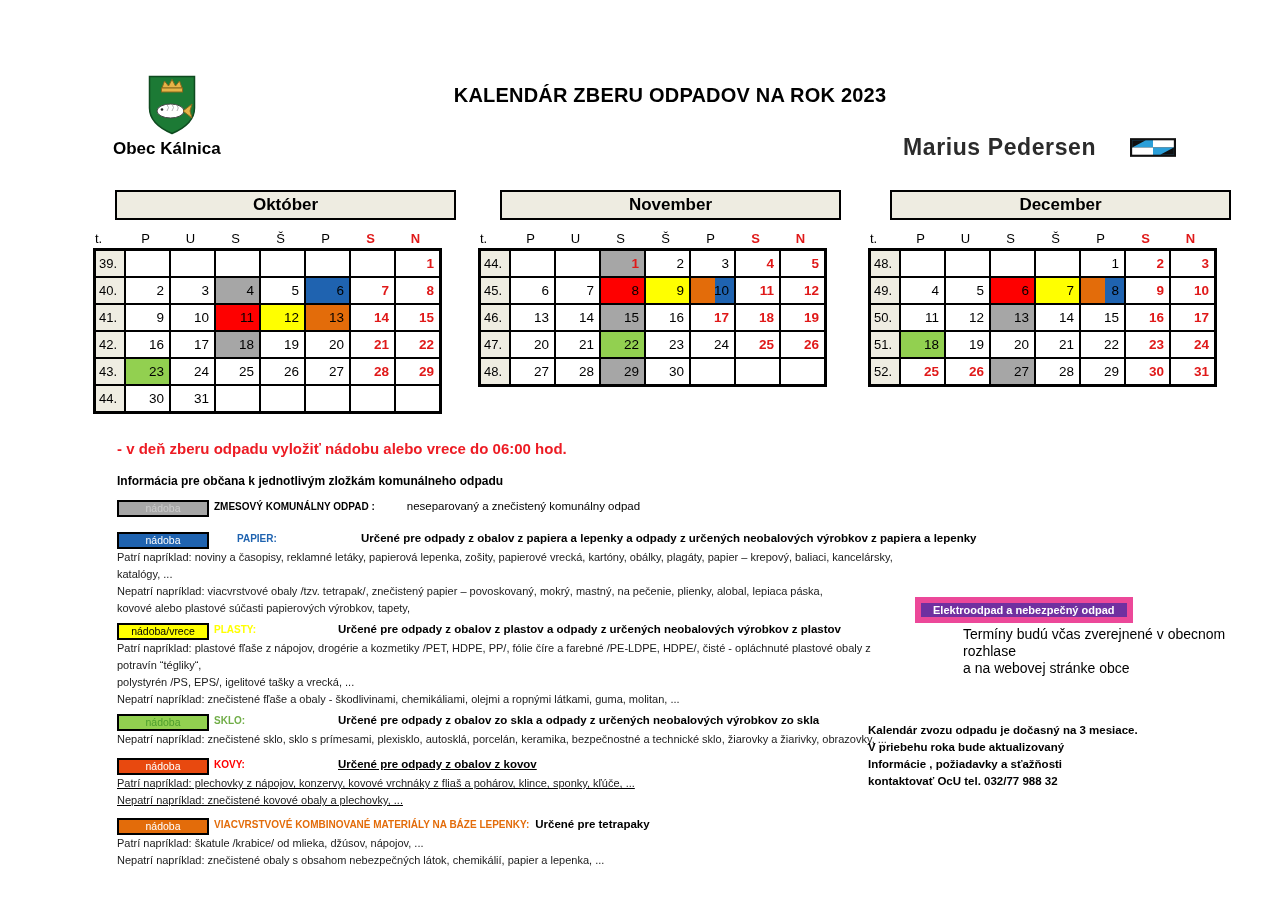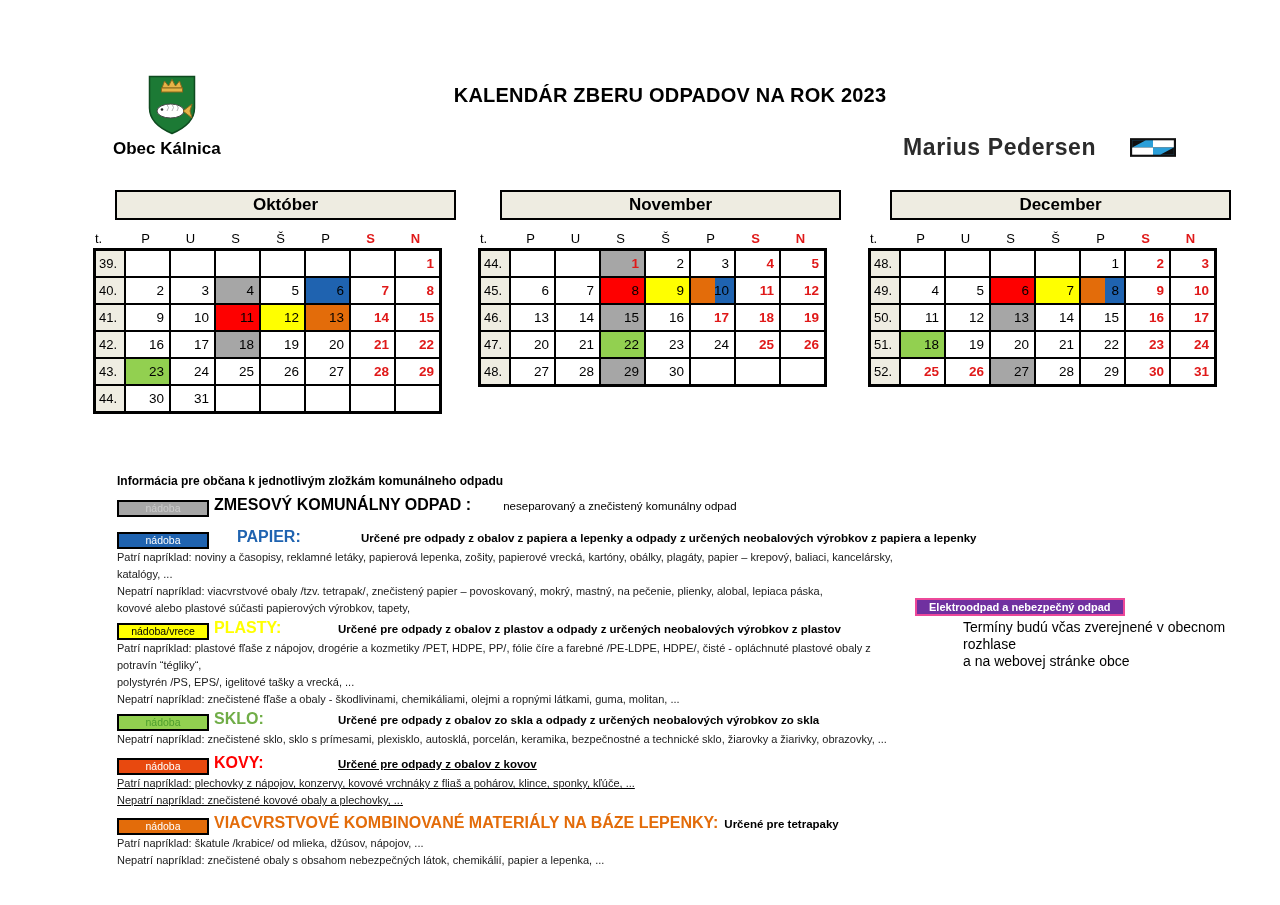--- a/index.html
+++ b/index.html
@@ -42,29 +42,29 @@
   .legend{position:absolute;left:117px;top:496px;width:790px;}
   .legend-section:nth-child(1){margin-bottom:11px;}
   .legend-section:nth-child(2){margin-bottom:2px;}
   .legend-section:nth-child(3){margin-bottom:2px;}
   .legend-section:nth-child(4){margin-bottom:6px;}
   .legend-section:nth-child(5){margin-bottom:5px;text-decoration:underline;}
   .legend-title-row{line-height:17px;white-space:nowrap;}
   .legend-box{display:inline-block;min-width:84px;border:2px solid #000;font-size:10.5px;
               line-height:13px;text-align:center;vertical-align:-2px;margin-right:5px;
               padding:0 2px;box-sizing:content-box;}
-  .legend-cat{display:inline-block;min-width:118px;margin-right:6px;font-weight:700;font-size:16px;}
+  .legend-cat{display:inline-block;min-width:118px;margin-right:6px;font-weight:700;font-size:10px;}
   .legend-sub{font-size:11.5px;}
   .legend-sub.b{font-weight:700;}
   .legend-line{font-size:11px;line-height:17px;color:#1a1a1a;}
 
   
   .electro{position:absolute;left:915px;top:597px;width:320px;}
   .electro-box{display:inline-block;background:var(--purple);color:#fff;font-weight:700;
-               font-size:11px;border:2px solid #ec4899;line-height:14px;padding:0 12px;
+               font-size:11px;border:6px solid #ec4899;line-height:14px;padding:0 12px;
                text-align:center;margin-bottom:3px;}
   .electro-line{font-size:14px;line-height:17px;padding-left:4px;margin-left:44px;}
   .footer-notes{position:absolute;left:868px;top:722px;font-size:11.5px;font-weight:700;line-height:17px;}
 </style>
 </head>
 <body>
 
 <div class="page">
 
   <div class="crest">
@@ -266,20 +266,21 @@
         <div class="cell day holiday">25</div>
         <div class="cell day holiday">26</div>
         <div class="cell day" style="background: var(--gray);">27</div>
         <div class="cell day">28</div>
         <div class="cell day">29</div>
         <div class="cell day wknd">30</div>
         <div class="cell day wknd">31</div>
       </div>
   </div>
 
+  <div class="notice">- v deň zberu odpadu vyložiť nádobu alebo vrece do 06:00 hod.</div>
   <div class="info-heading">Informácia pre občana k jednotlivým zložkám komunálneho odpadu</div>
 
   <div class="legend">
       <div class="legend-section">
         <div class="legend-title-row"><span class="legend-box" style="background: rgb(166, 166, 166); color: rgb(204, 204, 204);">nádoba</span><span class="legend-cat" style="color: rgb(0, 0, 0);">ZMESOVÝ KOMUNÁLNY ODPAD :</span><span class="legend-sub" style="margin-left: 26px;">neseparovaný a znečistený komunálny odpad</span></div>
       </div>
       <div class="legend-section">
         <div class="legend-title-row"><span class="legend-box" style="background: rgb(31, 99, 176); color: rgb(255, 255, 255);">nádoba</span><span class="legend-cat" style="color: rgb(31, 99, 176); padding-left: 23px;">PAPIER:</span><span class="legend-sub b">Určené pre odpady z obalov z papiera a lepenky a odpady z určených neobalových výrobkov z papiera a lepenky</span></div>
         <div class="legend-line">Patrí napríklad: noviny a časopisy, reklamné letáky, papierová lepenka, zošity, papierové vrecká, kartóny, obálky, plagáty, papier – krepový, baliaci, kancelársky, katalógy, ...</div>
         <div class="legend-line">Nepatrí napríklad: viacvrstvové obaly /tzv. tetrapak/, znečistený papier – povoskovaný, mokrý, mastný, na pečenie, plienky, alobal, lepiaca páska,</div>
@@ -306,14 +307,20 @@
         <div class="legend-line">Nepatrí napríklad: znečistené obaly s obsahom nebezpečných látok, chemikálií, papier a lepenka, ...</div>
       </div>
     </div>
 
   <div class="electro">
     <div class="electro-box">Elektroodpad a nebezpečný odpad</div>
     <div class="electro-line">Termíny budú včas zverejnené v obecnom rozhlase</div>
     <div class="electro-line">a na webovej stránke obce</div>
   </div>
 
+  <div class="footer-notes">
+      <div>Kalendár zvozu odpadu je dočasný na 3 mesiace.</div>
+      <div>V priebehu roka bude aktualizovaný</div>
+      <div>Informácie , požiadavky a  sťažňosti</div>
+      <div>kontaktovať OcU tel. 032/77 988 32</div>
+    </div>
 
 </div>
 
 </body></html>

